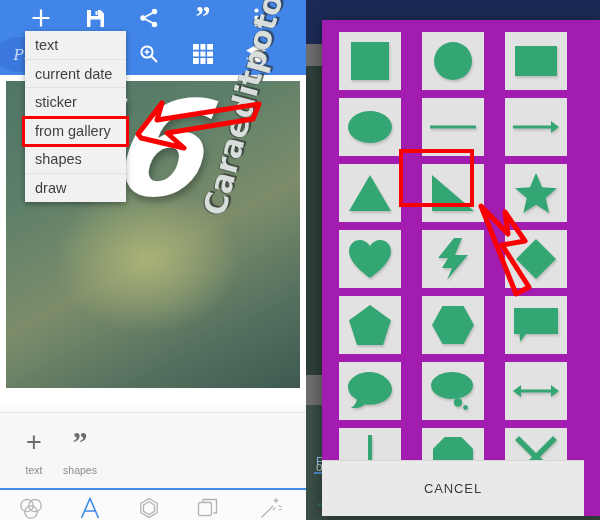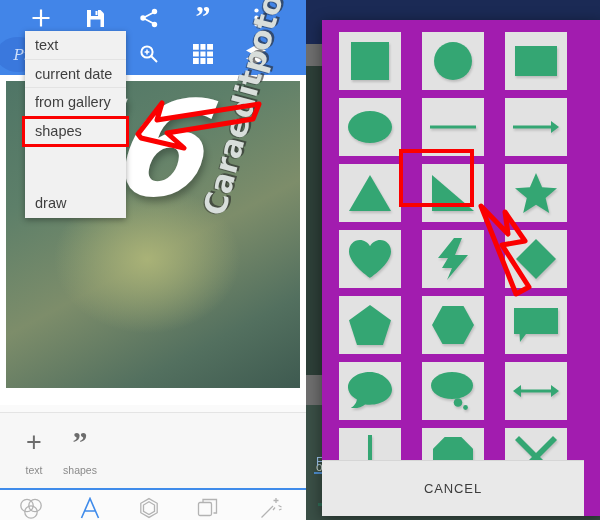--- a/index.html
+++ b/index.html
@@ -74,21 +74,21 @@
   #dropdown {
     position: absolute; left: 25px; top: 31px; width: 101px;
     background: #f1f1f1; box-shadow: 0 2px 6px rgba(0,0,0,0.35);
     z-index: 40;
   }
   .menu-item {
     height: 28.5px; line-height: 28.5px; padding-left: 10px;
     font-size: 14.5px; color: #3f3f3f;
     border-bottom: 1px solid #e3e3e3; white-space: nowrap;
   }
-  .menu-item:last-child { border-bottom: none; margin-top: 44px; }
+  .menu-item:last-child { border-bottom: none; }
   #menu-highlight {
     position: absolute; left: 22px; top: 115.5px; width: 107px; height: 31px;
     border: 3.5px solid #fb0000; z-index: 45; pointer-events: none;
   }
 
   
   #right-panel {
     position: absolute; left: 306px; top: 0; width: 294px; height: 520px;
     overflow: hidden; background: #1b2a55;
   }
@@ -273,20 +273,21 @@
         <svg width="24" height="24" viewBox="0 0 24 24" fill="none" stroke="#b3b3b3" stroke-width="1.3">
           <path d="M2.5 21.5L14 10"></path>
           <path d="M17 2v5M14.5 4.5h5M19.5 9.5l3 1.5M20 14l2.5-1M16 11.5l-2 2.5"></path>
         </svg>
       </div>
     </div>
 
     <div id="dropdown">
       <div class="menu-item">text</div>
       <div class="menu-item">current date</div>
+      <div class="menu-item">sticker</div>
       <div class="menu-item">from gallery</div>
       <div class="menu-item">shapes</div>
       <div class="menu-item">draw</div>
     </div>
     <div id="menu-highlight"></div>
 
   </div>
 
   <div id="right-panel">
     <div id="bg-scrim-top"></div>

